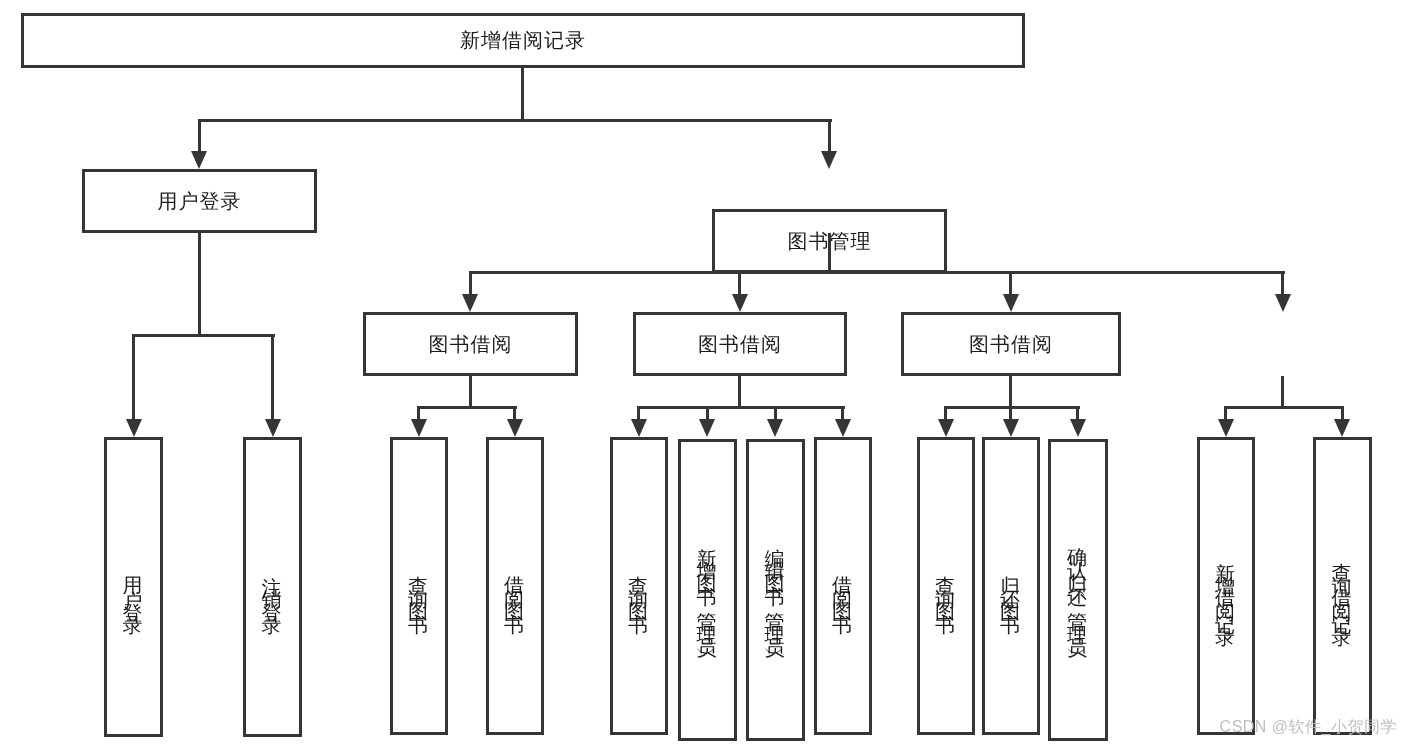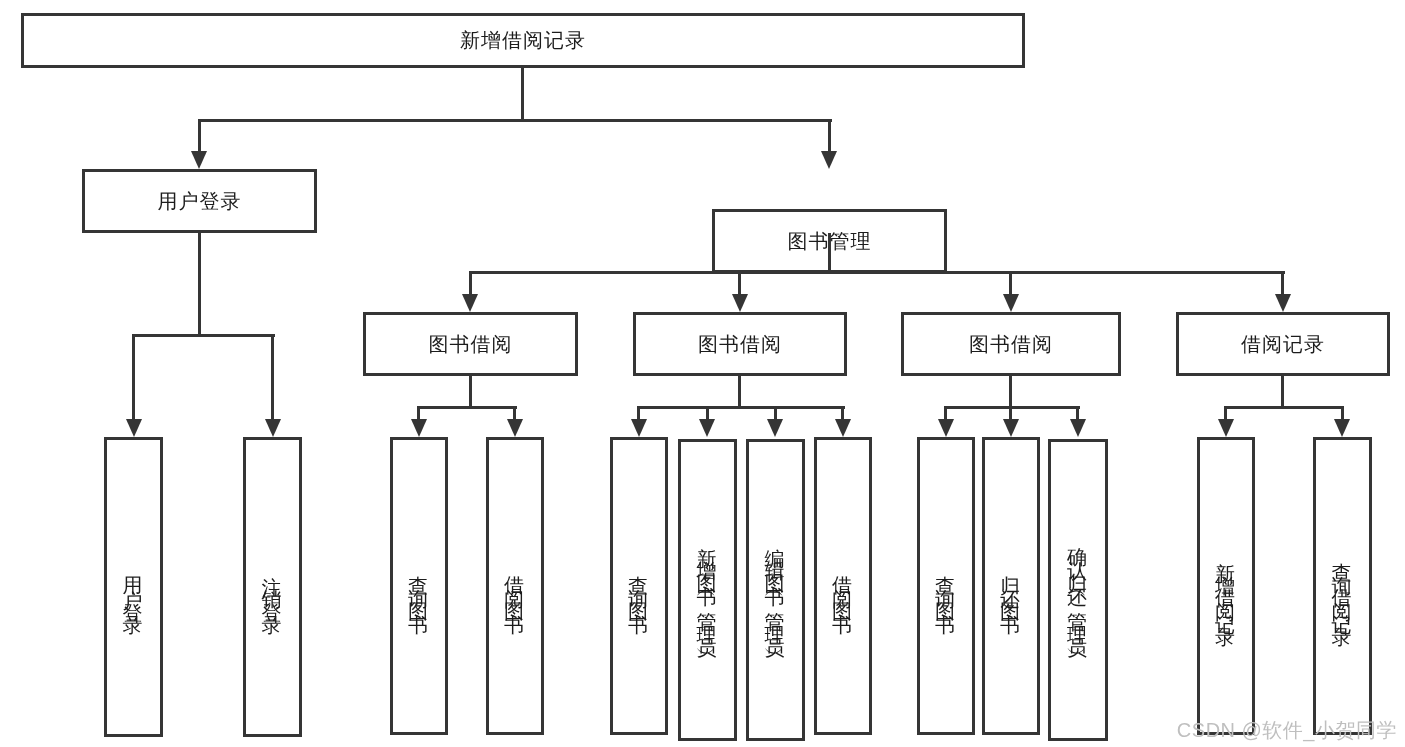--- a/index.html
+++ b/index.html
@@ -24,21 +24,21 @@
   }
   .hline,.vline{position:absolute;background:var(--line);}
   .hline{height:3px;}
   .vline{width:3px;}
   .ahead{
     position:absolute;width:0;height:0;
     border-left:8px solid transparent;border-right:8px solid transparent;
     border-top:18px solid var(--line);
   }
   .watermark{
-    position:absolute;color:var(--wm);font-size:20px;letter-spacing:.5px;
+    position:absolute;color:var(--wm);font-size:16px;letter-spacing:.5px;
     z-index:5;white-space:nowrap;
   }
 </style>
 </head>
 <body>
 
 <div class="canvas">
 
   <div class="box" style="left:21px;top:13px;width:1004px;height:55px;">新增借阅记录</div>
 
@@ -66,21 +66,20 @@
   <div class="vline" style="left:738px;top:271px;height:25px;"></div>
   <div class="ahead" style="left:732px;top:294px;"></div>
   <div class="vline" style="left:1009px;top:271px;height:25px;"></div>
   <div class="ahead" style="left:1003px;top:294px;"></div>
   <div class="vline" style="left:1281px;top:271px;height:25px;"></div>
   <div class="ahead" style="left:1275px;top:294px;"></div>
 
   <div class="box" style="left:363px;top:312px;width:215px;height:64px;">图书借阅</div>
   <div class="box" style="left:633px;top:312px;width:214px;height:64px;">图书借阅</div>
   <div class="box" style="left:901px;top:312px;width:220px;height:64px;">图书借阅</div>
-  <div class="box" style="left:1176px;top:312px;width:214px;height:64px;">借阅记录</div>
 
   <div class="vline" style="left:469px;top:376px;height:33px;"></div>
   <div class="hline" style="left:417px;top:406px;width:100px;"></div>
   <div class="vline" style="left:417px;top:406px;height:15px;"></div>
   <div class="ahead" style="left:411px;top:419px;"></div>
   <div class="vline" style="left:513px;top:406px;height:15px;"></div>
   <div class="ahead" style="left:507px;top:419px;"></div>
 
   <div class="vline" style="left:738px;top:376px;height:33px;"></div>
   <div class="hline" style="left:637px;top:406px;width:208px;"></div>

